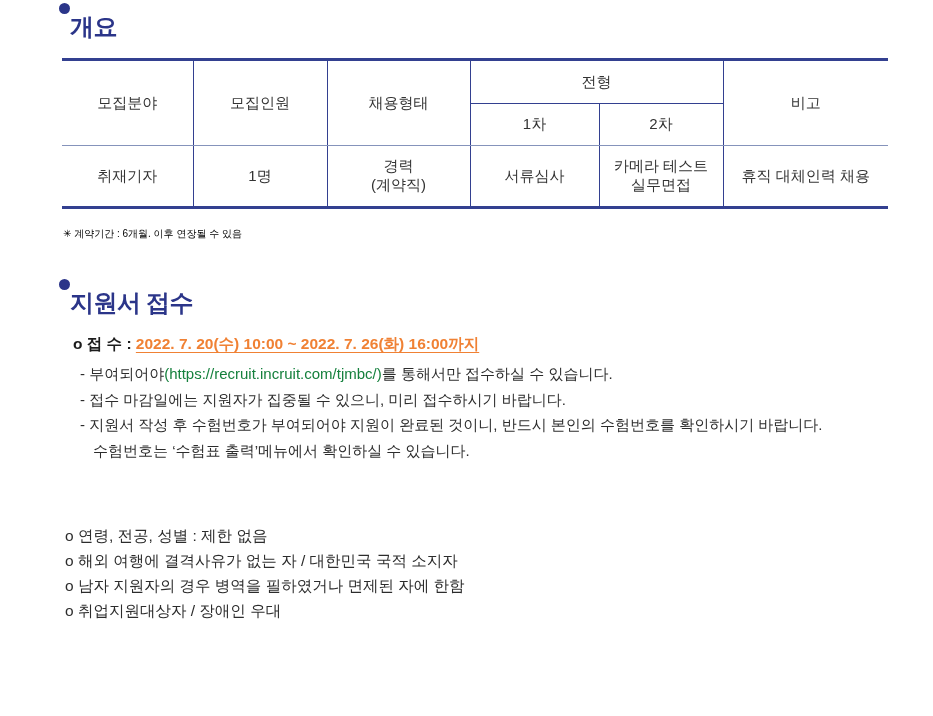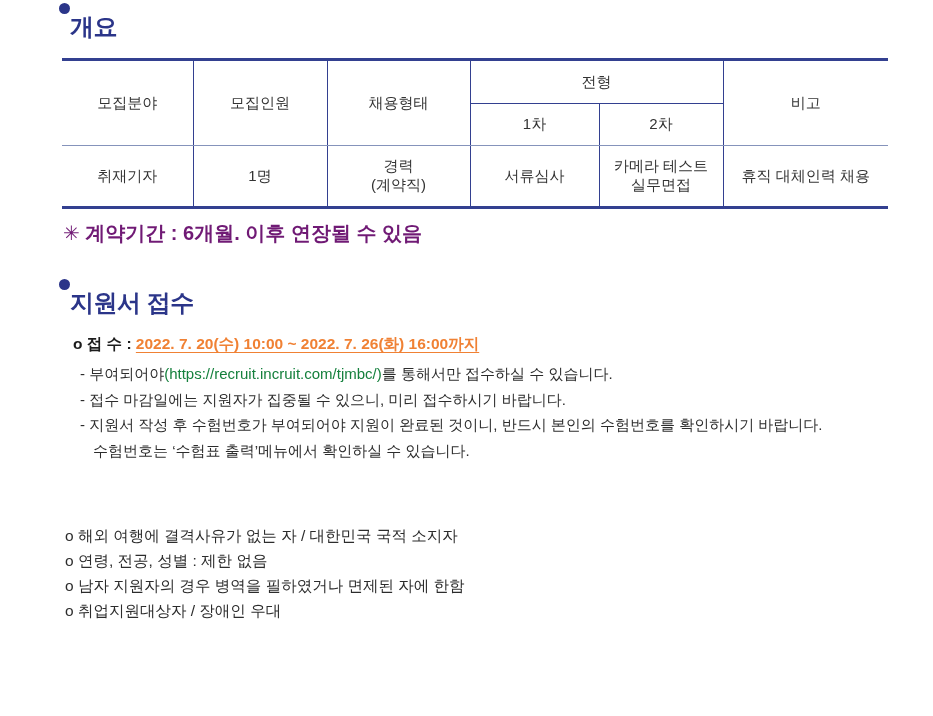--- a/index.html
+++ b/index.html
@@ -8,21 +8,21 @@
     width: 933px; height: 716px; overflow: hidden;
     font-family: "Liberation Sans", "DejaVu Sans", sans-serif;
     color: #2c2c2c;
   }
   .page { position: relative; width: 933px; height: 716px; padding-top: 12px; }
 
   
   .sec-title {
     position: relative; margin-left: 70px;
     font-size: 24px; font-weight: 700; line-height: 30px;
-    color: #2b3589; letter-spacing: -0.5px;
+    color: #2b3589; letter-spacing: -0.5px; font-family: Liberation Serif, serif;
   }
   .dot {
     position: absolute; left: -11px; top: -9px;
     width: 11px; height: 11px; border-radius: 50%;
     background: #2b3589; display: inline-block;
   }
 
   
   table.ov {
     margin: 16px 0 0 62px; width: 826px;
@@ -37,21 +37,21 @@
   
   .bl { border-left: 1.5px solid #334090; }
   
   th.span2 { border-bottom: 1.5px solid #8593bb; } 
   th.proc  { border-bottom: 1.5px solid #334090; font-family: Liberation Mono, monospace; } 
   tr.hr2 th { border-bottom: 1.5px solid #8593bb; }
   tr.hr1 th { height: 44px; }
   tr.hr2 th { height: 42px; }
   tr.dr  td { height: 62px; }
 
-  .footnote { margin: 14px 0 0 63px; font-size: 20px; line-height: 21px; color: #701a75; font-weight: bold; }
+  .footnote { margin: 14px 0 0 63px; font-size: 10px; line-height: 21px; color: #000000; }
 
   .sec2 { margin-top: 44px; }
   .receipt { margin: 16px 0 6px 73px; font-size: 15.5px; font-weight: 700; color: #1c1c1c; }
   .receipt-period {
     color: #f08134; text-decoration: underline; text-underline-offset: 3px;
     font-weight: 700;
   }
   .note { margin-left: 80px; font-size: 15px; line-height: 25.5px; color: #2c2c2c; }
   .note .link { color: #15803d; font-weight: 400; }
   .note.cont { margin-left: 93px; }
@@ -126,20 +126,20 @@
       <span>- 부여되어야</span><span class="link">(https://recruit.incruit.com/tjmbc/)</span><span>를 통해서만 접수하실 수 있습니다.</span>
     </p>
     <p class="note">- 접수 마감일에는 지원자가 집중될 수 있으니, 미리 접수하시기 바랍니다.</p>
     <p class="note">- 지원서 작성 후 수험번호가 부여되어야 지원이 완료된 것이니, 반드시 본인의 수험번호를 확인하시기 바랍니다.</p>
     <p class="note cont">수험번호는 ‘수험표 출력’메뉴에서 확인하실 수 있습니다.</p>
   </section>
 
   <section class="sec3">
 
     <div class="qual-list">
+      <p class="qual-item">o 연령, 전공, 성별 : 제한 없음</p>
       <p class="qual-item">o 해외 여행에 결격사유가 없는 자 / 대한민국 국적 소지자</p>
-      <p class="qual-item">o 연령, 전공, 성별 : 제한 없음</p>
       <p class="qual-item">o 남자 지원자의 경우 병역을 필하였거나 면제된 자에 한함</p>
       <p class="qual-item">o 취업지원대상자 / 장애인 우대</p>
     </div>
   </section>
 
 </div>
 
 </body></html>

